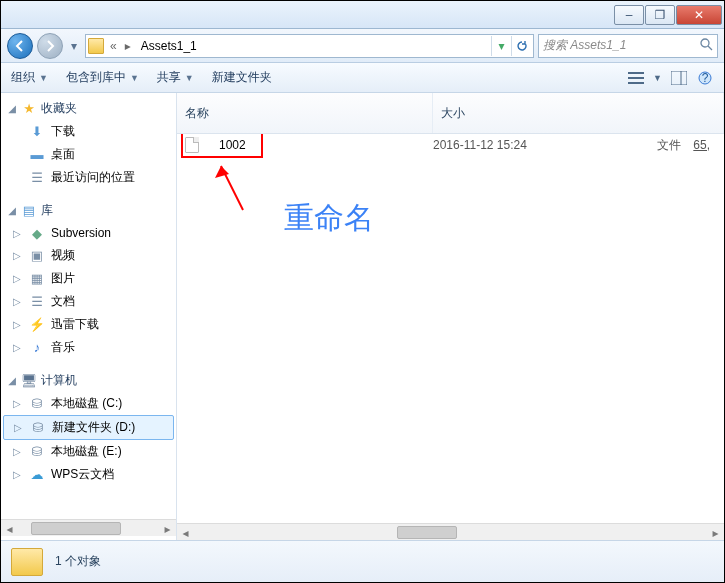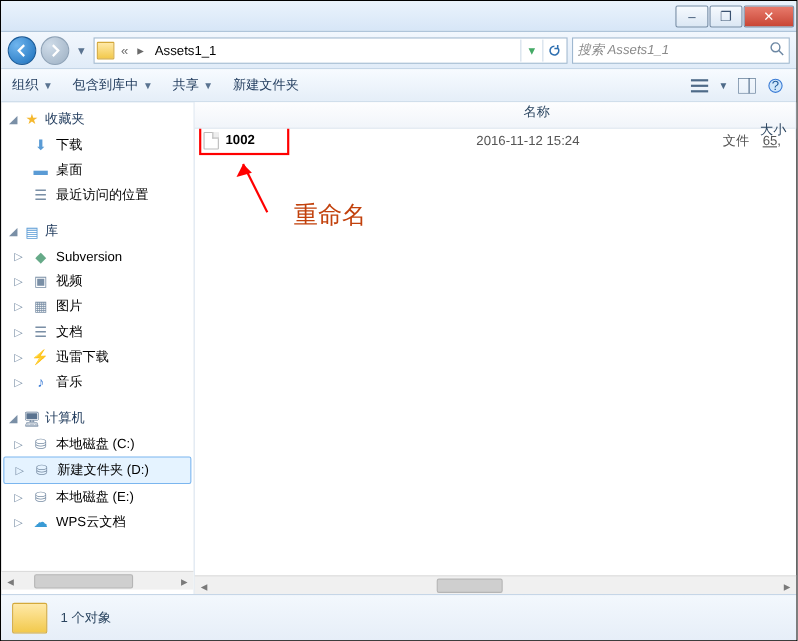--- a/index.html
+++ b/index.html
@@ -17,21 +17,21 @@
   .navbtn.fwd { background: radial-gradient(circle at 30% 30%, #cfdce9, #9db0c3); border-color:#8ea2b6; color:#eef3f8;}
   .nav-drop{ width:14px; height:18px; display:flex; align-items:center; justify-content:center; color:#5a7390;}
   .addressbar { flex:1; height:24px; background:#fff; border:1px solid #9fb8d0; display:flex; align-items:center; padding:0 2px; gap:4px;}
   .addr-icon{ width:16px; height:16px; background:linear-gradient(#ffe9a8,#f2c94c); border:1px solid #d4a93a; border-radius:1px;}
   .chevrons{ color:#6a6a6a; padding:0 2px;}
   .crumb{ padding:2px 4px; color:#000;}
   .crumb.sep{ color:#6a6a6a; padding:0 2px;}
   .addr-tail{ margin-left:auto; display:flex; align-items:center;}
   .addr-btn{ width:20px; height:20px; display:flex; align-items:center; justify-content:center; color:#4a6; border-left:1px solid #cfdce9;}
   .addr-btn.refresh{ color:#2e6fb0;}
-  .searchbox{ width:198px; height:24px; background:#fff; border:1px solid #9fb8d0; display:flex; align-items:center; padding:0 4px; color:#8a8a8a; font-style:italic;}
+  .searchbox{ width:180px; height:24px; background:#fff; border:1px solid #9fb8d0; display:flex; align-items:center; padding:0 4px; color:#8a8a8a; font-style:italic;}
   .searchbox .mag{ margin-left:auto; color:#6c87a3;}
 
   
   .toolbar{ height:30px; background:linear-gradient(#f7fbff,#e5eef8); border-bottom:1px solid #c6d6e7; display:flex; align-items:center; padding:0 10px; gap:18px; color:#1e395b;}
   .tool{ display:flex; align-items:center; gap:4px;}
   .tool .dd{ color:#5a7390; font-size:9px;}
   .toolbar-right{ margin-left:auto; display:flex; align-items:center; gap:8px; color:#4e6a88;}
   .tool-icon{ width:18px; height:18px; display:flex; align-items:center; justify-content:center;}
 
   
@@ -52,39 +52,39 @@
   .ico.vid{ color:#7a8fa6;}
   .ico.pic{ color:#7a8fa6;}
   .ico.doc{ color:#7a8fa6;}
   .ico.thunder{ color:#3a7bd5;}
   .ico.music{ color:#3a7bd5;}
   .ico.pc{ color:#5a7390;}
   .ico.hdd{ color:#7a8fa6;}
   .ico.cloud{ color:#3a9bd5;}
 
   .content{ flex:1; display:flex; flex-direction:column; position:relative;}
-  .cols{ height:24px; background:linear-gradient(#fdfdfe,#f1f5fa); border-bottom:1px solid #dbe4ee; display:flex; align-items:flex-end; color:#2b4560;flex-direction:column;}
+  .cols{ height:41px; background:linear-gradient(#fdfdfe,#f1f5fa); border-bottom:1px solid #dbe4ee; display:flex; align-items:flex-start; color:#2b4560;}
   .col{ padding:0 8px; border-right:1px solid #e6edf5; height:100%; display:flex; align-items:center;}
   .col.name{ width:256px;}
   .col.date{ width:130px;}
   .col.type{ width:118px;}
   .col.size{ flex:1;}
   .filelist{ flex:1; position:relative; overflow:hidden;}
   .row{ height:22px; display:flex; align-items:center; padding:0 8px; color:#555;}
-  .row .fname{ width:248px; display:flex; align-items:flex-start; gap:6px; color:#000;font-weight:bold;}
+  .row .fname{ width:248px; display:flex; align-items:center; gap:20px; color:#000;}
   .row .fdate{ width:130px;}
   .row .ftype{ width:118px;text-align:right;}
   .row .fsize{ flex:1; text-align:right; padding-right:6px;text-decoration:underline;}
   .file-ico{ width:14px; height:16px; background:#fff; border:1px solid #bbb; border-radius:1px 3px 1px 1px; position:relative;}
   .file-ico::after{content:""; position:absolute; top:-1px; right:-1px; width:5px; height:5px; background:#eee; border-left:1px solid #bbb; border-bottom:1px solid #bbb;}
   .highlight-box{ position:absolute; border:2px solid #ff0000; pointer-events:none;}
 
   
   .annot-arrow{ position:absolute; color:#ff0000; pointer-events:none;}
-  .annot-text{ position:absolute; color:#c2410c; font-size:22px; font-family: SimSun, serif; pointer-events:none;}
+  .annot-text{ position:absolute; color:#3b82f6; font-size:30px; font-family: SimSun, serif; pointer-events:none;margin-left:17px;}
 
   .hscroll{ height:17px; background:#f0f0f0; border-top:1px solid #dcdcdc; position:relative;}
   .hscroll .thumb{ position:absolute; left:190px; top:2px; width:60px; height:13px; background:#cfcfcf; border:1px solid #b5b5b5; border-radius:2px;}
   .hscroll .arrow{ position:absolute; top:0; width:17px; height:17px; display:flex; align-items:center; justify-content:center; color:#7a7a7a;}
   .hscroll .arrow.l{left:0;} .hscroll .arrow.r{right:0;}
   .sidebar .hscroll{ margin-top: auto;}
   .sidebar{ display:flex; flex-direction:column;}
   .sidebar .tree-wrap{ flex:1; overflow:hidden;}
   .content .hscroll .thumb{ left:220px;}
 

